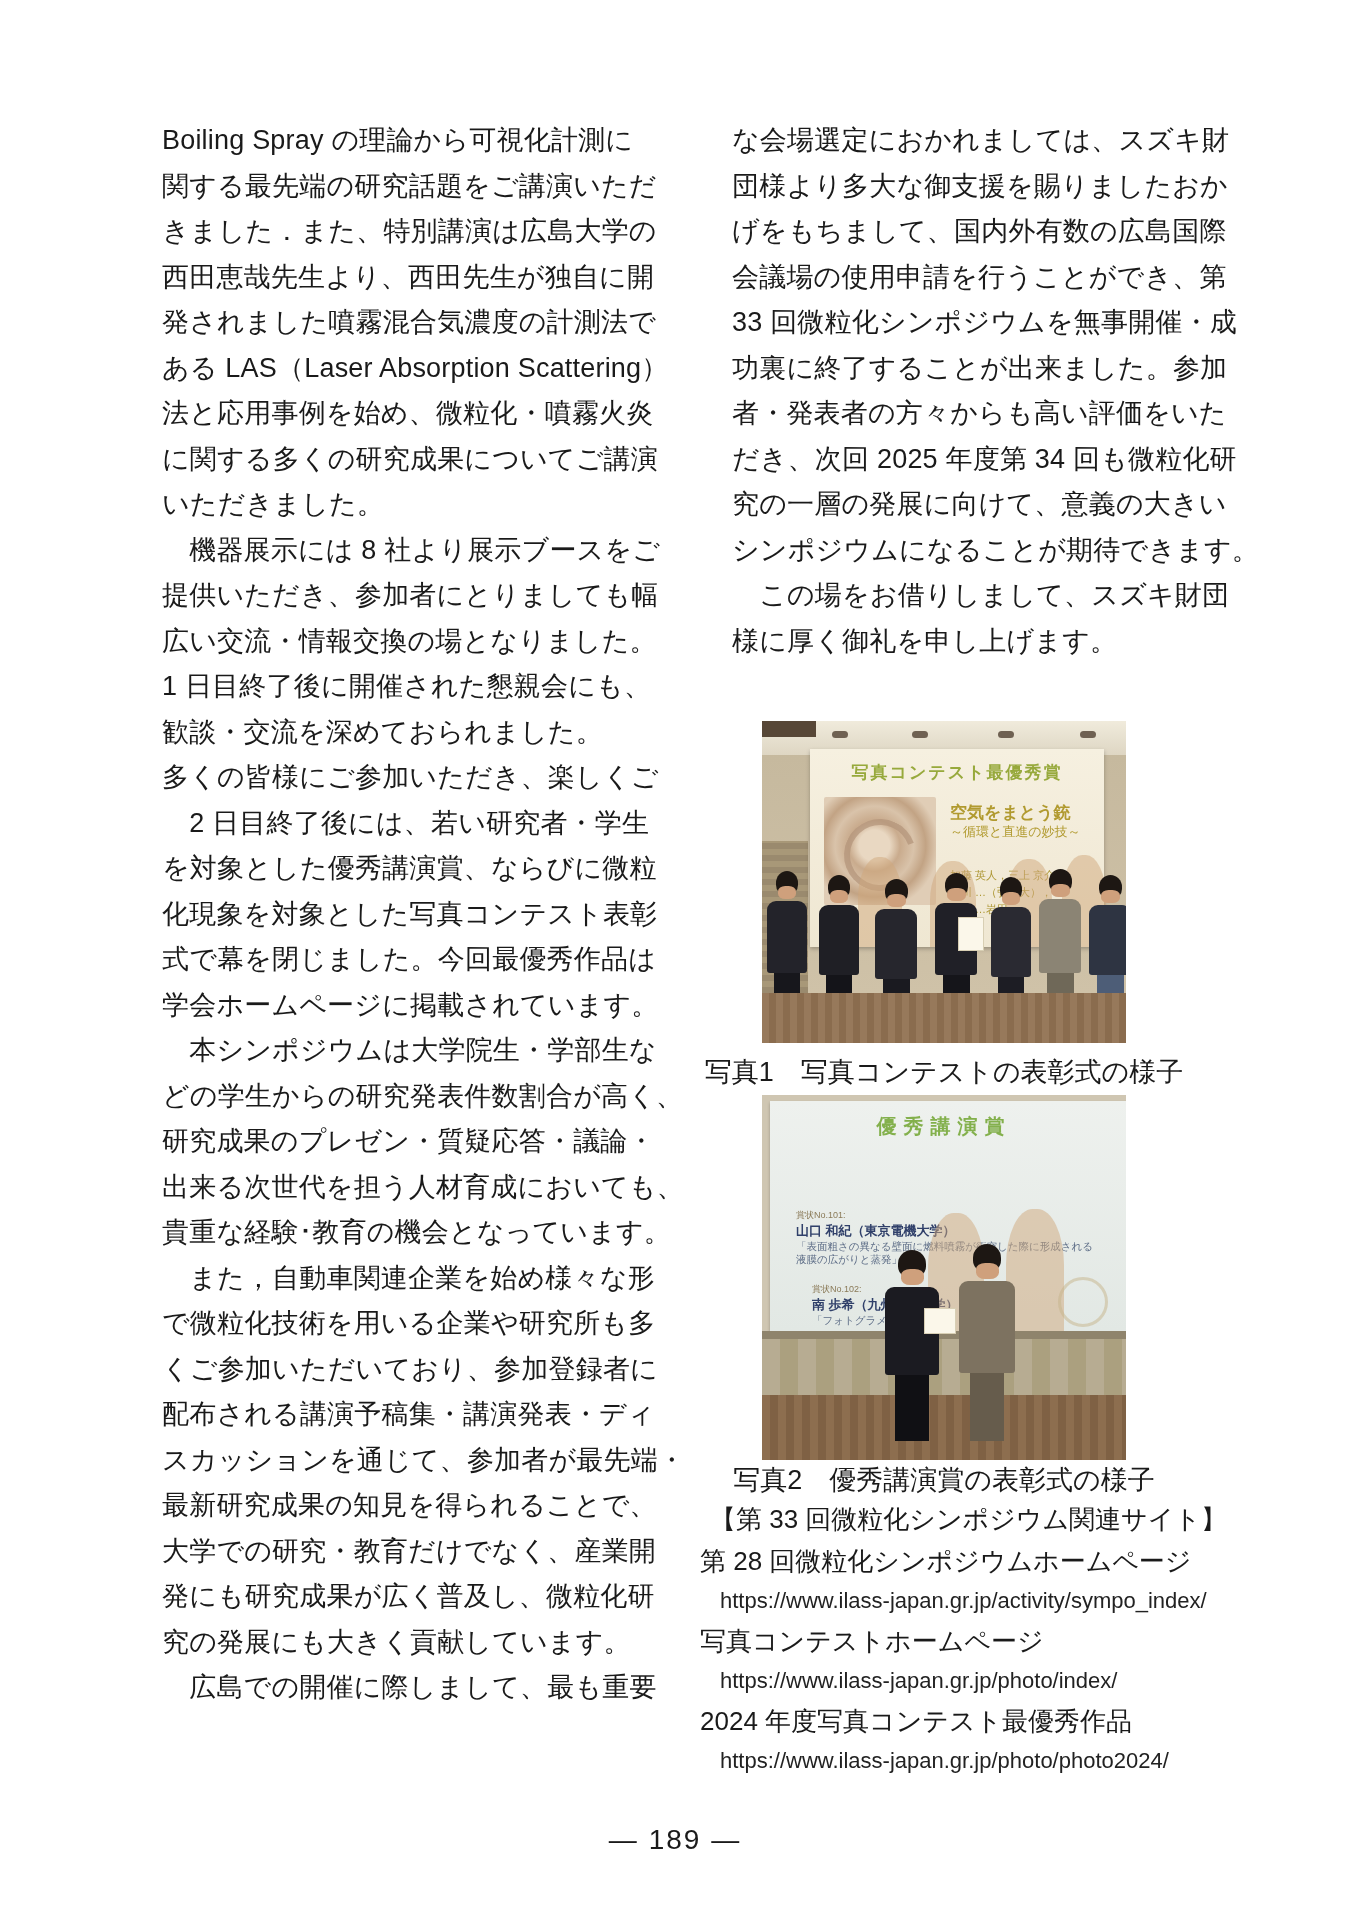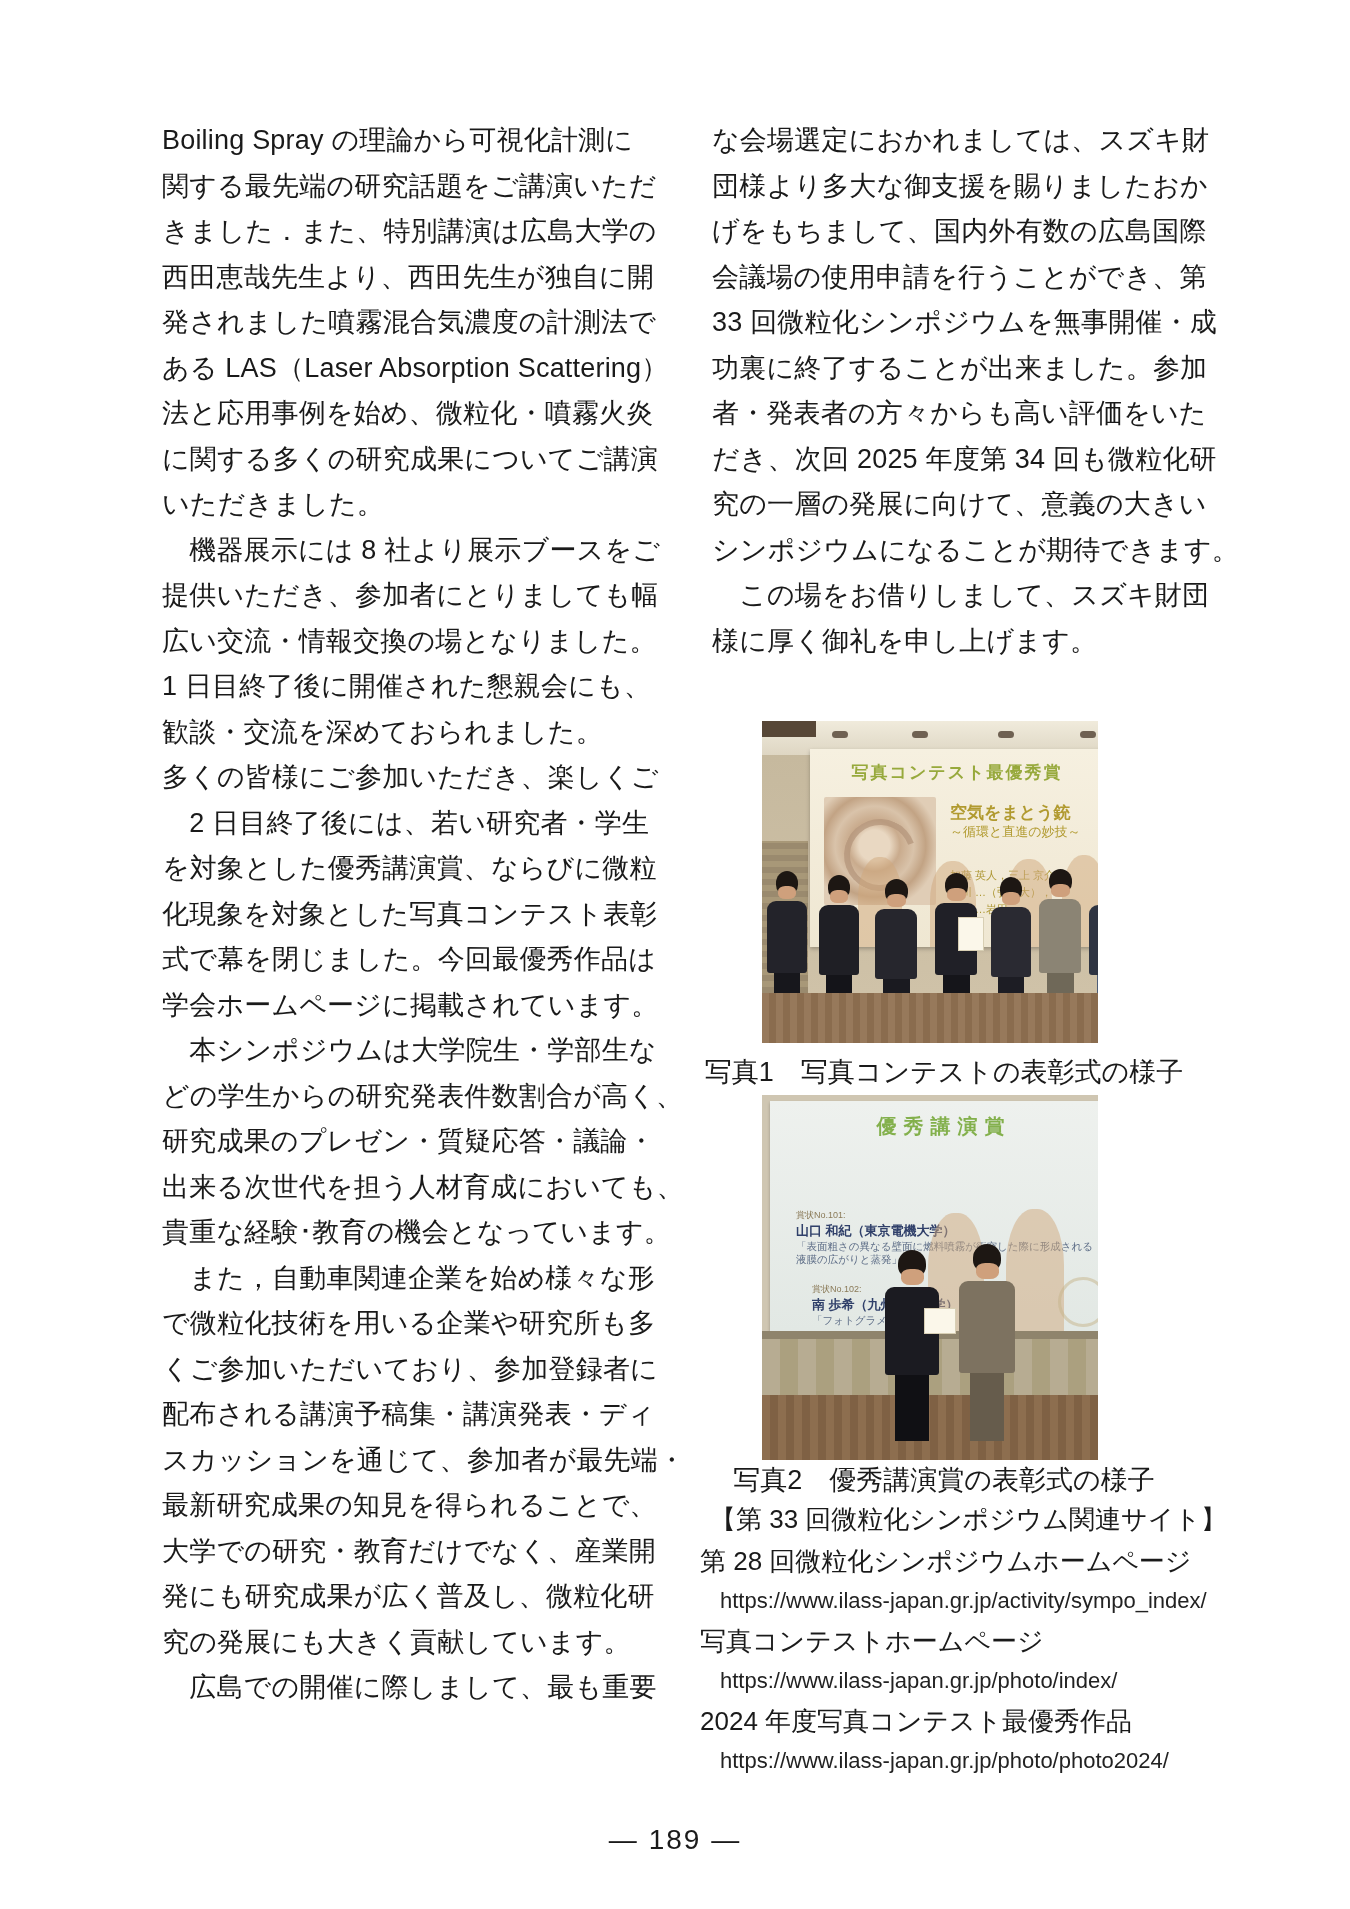--- a/index.html
+++ b/index.html
@@ -3,24 +3,24 @@
 <meta charset="utf-8">
 <style>
   html,body{margin:0;padding:0;background:#ffffff;}
   .page{
     position:relative;width:1350px;height:1909px;background:#ffffff;
     font-family:"Liberation Sans",sans-serif;color:#1a1a1a;overflow:hidden;
   }
   
   .col{position:absolute;top:118px;width:500px;}
   .col.left{left:162px;}
-  .col.right{left:712px;}
+  .col.right{left:732px;}
   .bl{height:45.5px;line-height:45.5px;font-size:27px;white-space:nowrap;letter-spacing:0.2px;}
   
-  .photo{position:absolute;left:762px;width:336px;overflow:hidden;background:#c9bca2;}
+  .photo{position:absolute;left:762px;width:364px;overflow:hidden;background:#c9bca2;}
   #photo1{top:721px;height:322px;}
   #photo2{top:1095px;height:365px;}
   .abs{position:absolute;}
   
   .p1-ceiling{left:0;top:0;width:364px;height:34px;background:linear-gradient(#f0ebdc,#ded6c3);}
   .p1-corner{left:0;top:0;width:54px;height:16px;background:#574737;}
   .light{width:16px;height:7px;border-radius:4px;background:#6f6152;top:10px;}
   .p1-wall{left:0;top:34px;width:364px;height:238px;background:linear-gradient(#c6b99e,#cfc2a8);}
   .p1-wall-left{left:0;top:120px;width:46px;height:152px;background:repeating-linear-gradient(0deg,#9a8a6e 0 6px,#a89878 6px 12px);}
   .screen1{left:48px;top:28px;width:294px;height:198px;background:linear-gradient(#f6f0e0,#efe7d2);box-shadow:0 2px 4px rgba(0,0,0,.25);}
@@ -33,21 +33,21 @@
   .shadow{background:#cfa87b;opacity:.5;border-radius:46% 46% 0 0;}
   .person{position:absolute;}
   .hair{position:relative;margin:0 auto;background:#1d1713;border-radius:50% 50% 42% 42%;}
   .face{position:relative;margin:-9px auto 0;background:#cfa07c;border-radius:40%;}
   .torso{position:relative;margin:2px auto 0;border-radius:9px 9px 3px 3px;}
   .legs{position:relative;margin:0 auto;}
   .p1-floor{left:0;top:272px;width:364px;height:50px;
     background:repeating-linear-gradient(90deg,#97795b 0 7px,#8a6c4e 7px 14px),repeating-linear-gradient(0deg,rgba(60,40,20,.25) 0 3px,rgba(0,0,0,0) 3px 8px);}
   
   .p2-wall{left:0;top:0;width:364px;height:240px;background:#cfc6b2;}
-  .screen2{left:8px;top:6px;width:348px;height:230px;background:linear-gradient(#eef1ee,#e2e8e4);box-shadow:0 2px 3px rgba(0,0,0,.25);}
+  .screen2{left:8px;top:6px;width:348px;height:230px;background:linear-gradient(#eef1ee,#e2e8e4);box-shadow:0 2px 3px rgba(0,0,0,.25);padding-left:44px;}
   .s2-title{left:0;top:12px;width:348px;text-align:center;font-size:20px;font-weight:bold;letter-spacing:7px;color:#83b04c;}
   .s2-item-no{font-size:9px;color:#8a7a58;}
   .s2-item-name{font-size:13px;font-weight:bold;color:#30406a;}
   .s2-item-work{font-size:10.5px;color:#5c6c86;line-height:13px;width:300px;}
   .s2-seal{left:288px;top:176px;width:44px;height:44px;border:3px solid #c6b489;border-radius:50%;opacity:.5;}
   .p2-ledge{left:0;top:236px;width:364px;height:8px;background:#8f846c;}
   .p2-lowwall{left:0;top:244px;width:364px;height:56px;background:repeating-linear-gradient(90deg,#b7ac92 0 18px,#aba07f 18px 36px);}
   .p2-floor{left:0;top:300px;width:364px;height:65px;
     background:repeating-linear-gradient(90deg,#8d6e4f 0 8px,#7f6144 8px 16px),repeating-linear-gradient(0deg,rgba(255,230,190,.15) 0 4px,rgba(0,0,0,.1) 4px 9px);}
   .cert{position:absolute;background:#fbf7ea;border:1px solid #d8cfb4;}

